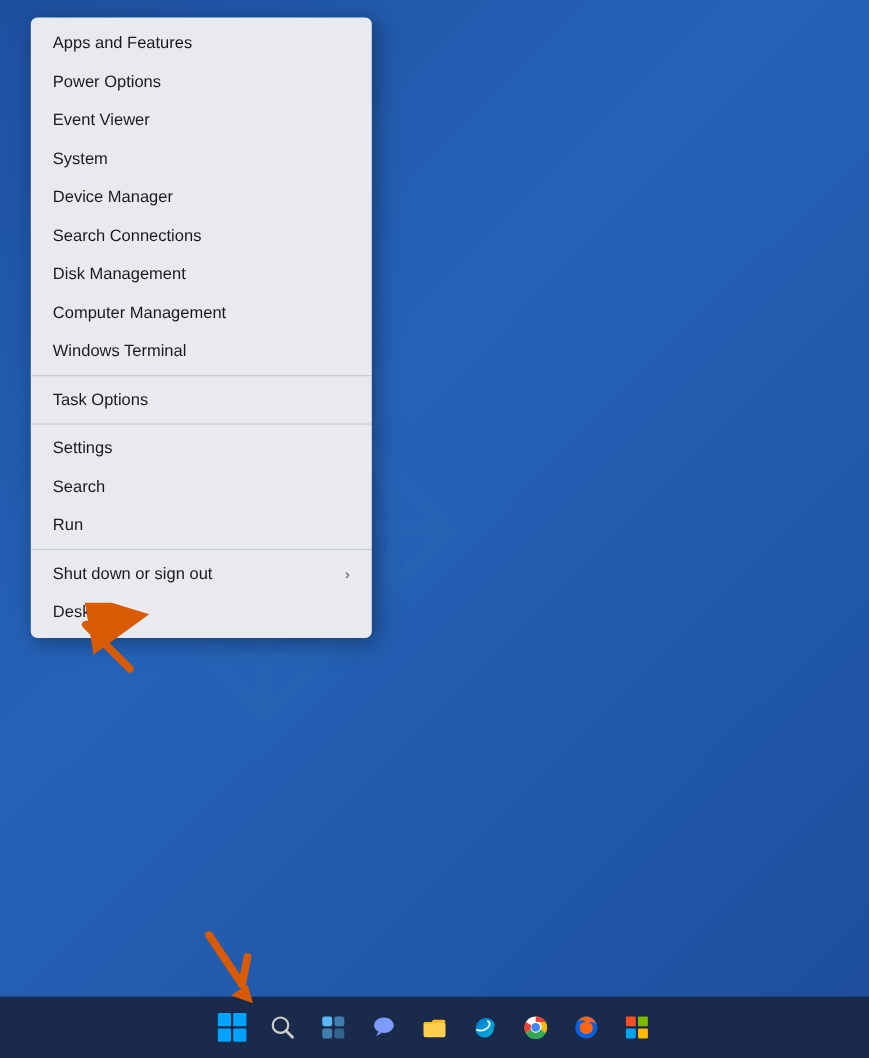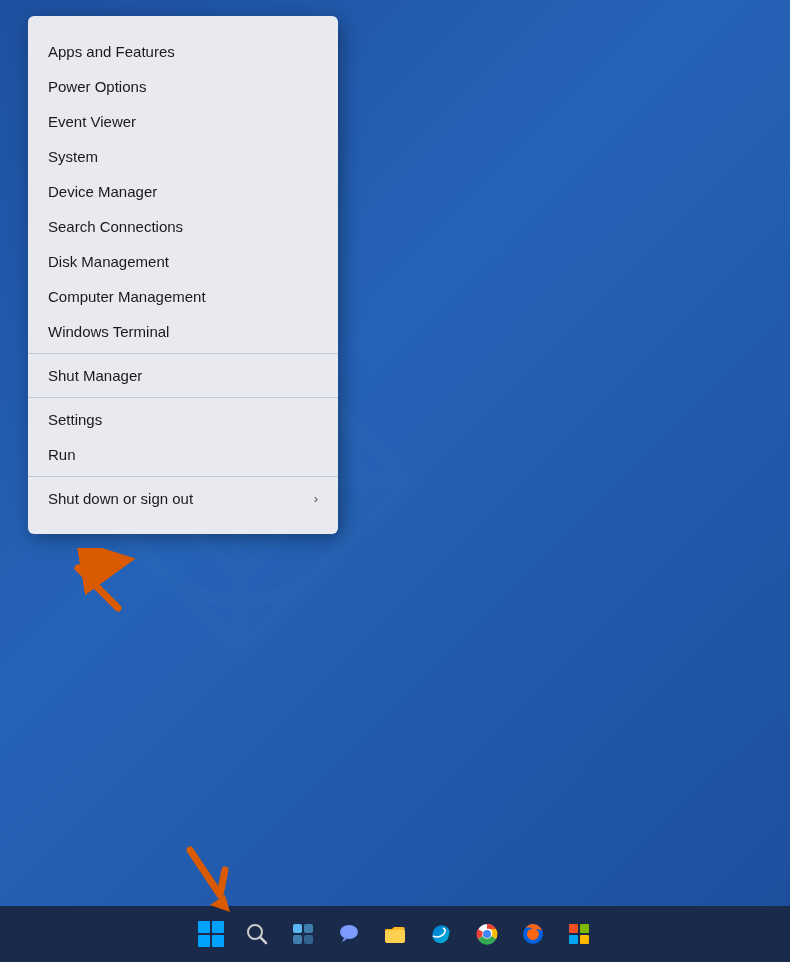--- a/index.html
+++ b/index.html
@@ -39,21 +39,21 @@
 
     
     .context-menu {
       position: absolute;
       left: 28px;
       top: 16px;
       width: 310px;
       background: #e8eaf0;
       border-radius: 6px;
       box-shadow: 4px 4px 20px rgba(0,0,0,0.35);
-      padding: 18px 0;
+      padding: 6px 0;
       z-index: 10;
     }
 
     .menu-item {
       display: flex;
       align-items: center;
       justify-content: space-between;
       padding: 9px 20px;
       font-size: 15px;
       color: #1a1a1a;
@@ -182,33 +182,39 @@
       <span>Disk Management</span>
     </div>
     <div class="menu-item">
       <span>Computer Management</span>
     </div>
     <div class="menu-item">
       <span>Windows Terminal</span>
     </div>
     <div class="menu-divider"></div>
     <div class="menu-item">
-      <span>Shut Manager</span>
+      <span>Task Options</span>
     </div>
     <div class="menu-divider"></div>
     <div class="menu-item">
       <span>Settings</span>
+    </div>
+    <div class="menu-item">
+      <span>Search</span>
     </div>
     <div class="menu-item">
       <span>Run</span>
     </div>
     <div class="menu-divider"></div>
     <div class="menu-item has-arrow">
       <span>Shut down or sign out</span>
       <span class="arrow">›</span>
+    </div>
+    <div class="menu-item">
+      <span>Desktop</span>
     </div>
   </div>
 
 <div class="arrow-annotation arrow-up">
   <svg width="80" height="70" viewBox="0 0 80 70">
     <defs>
       <marker id="arrowhead-up" markerWidth="8" markerHeight="8" refX="4" refY="4" orient="auto">
         <polygon points="0 8, 8 4, 0 0" fill="#d95a00"></polygon>
       </marker>
     </defs>

